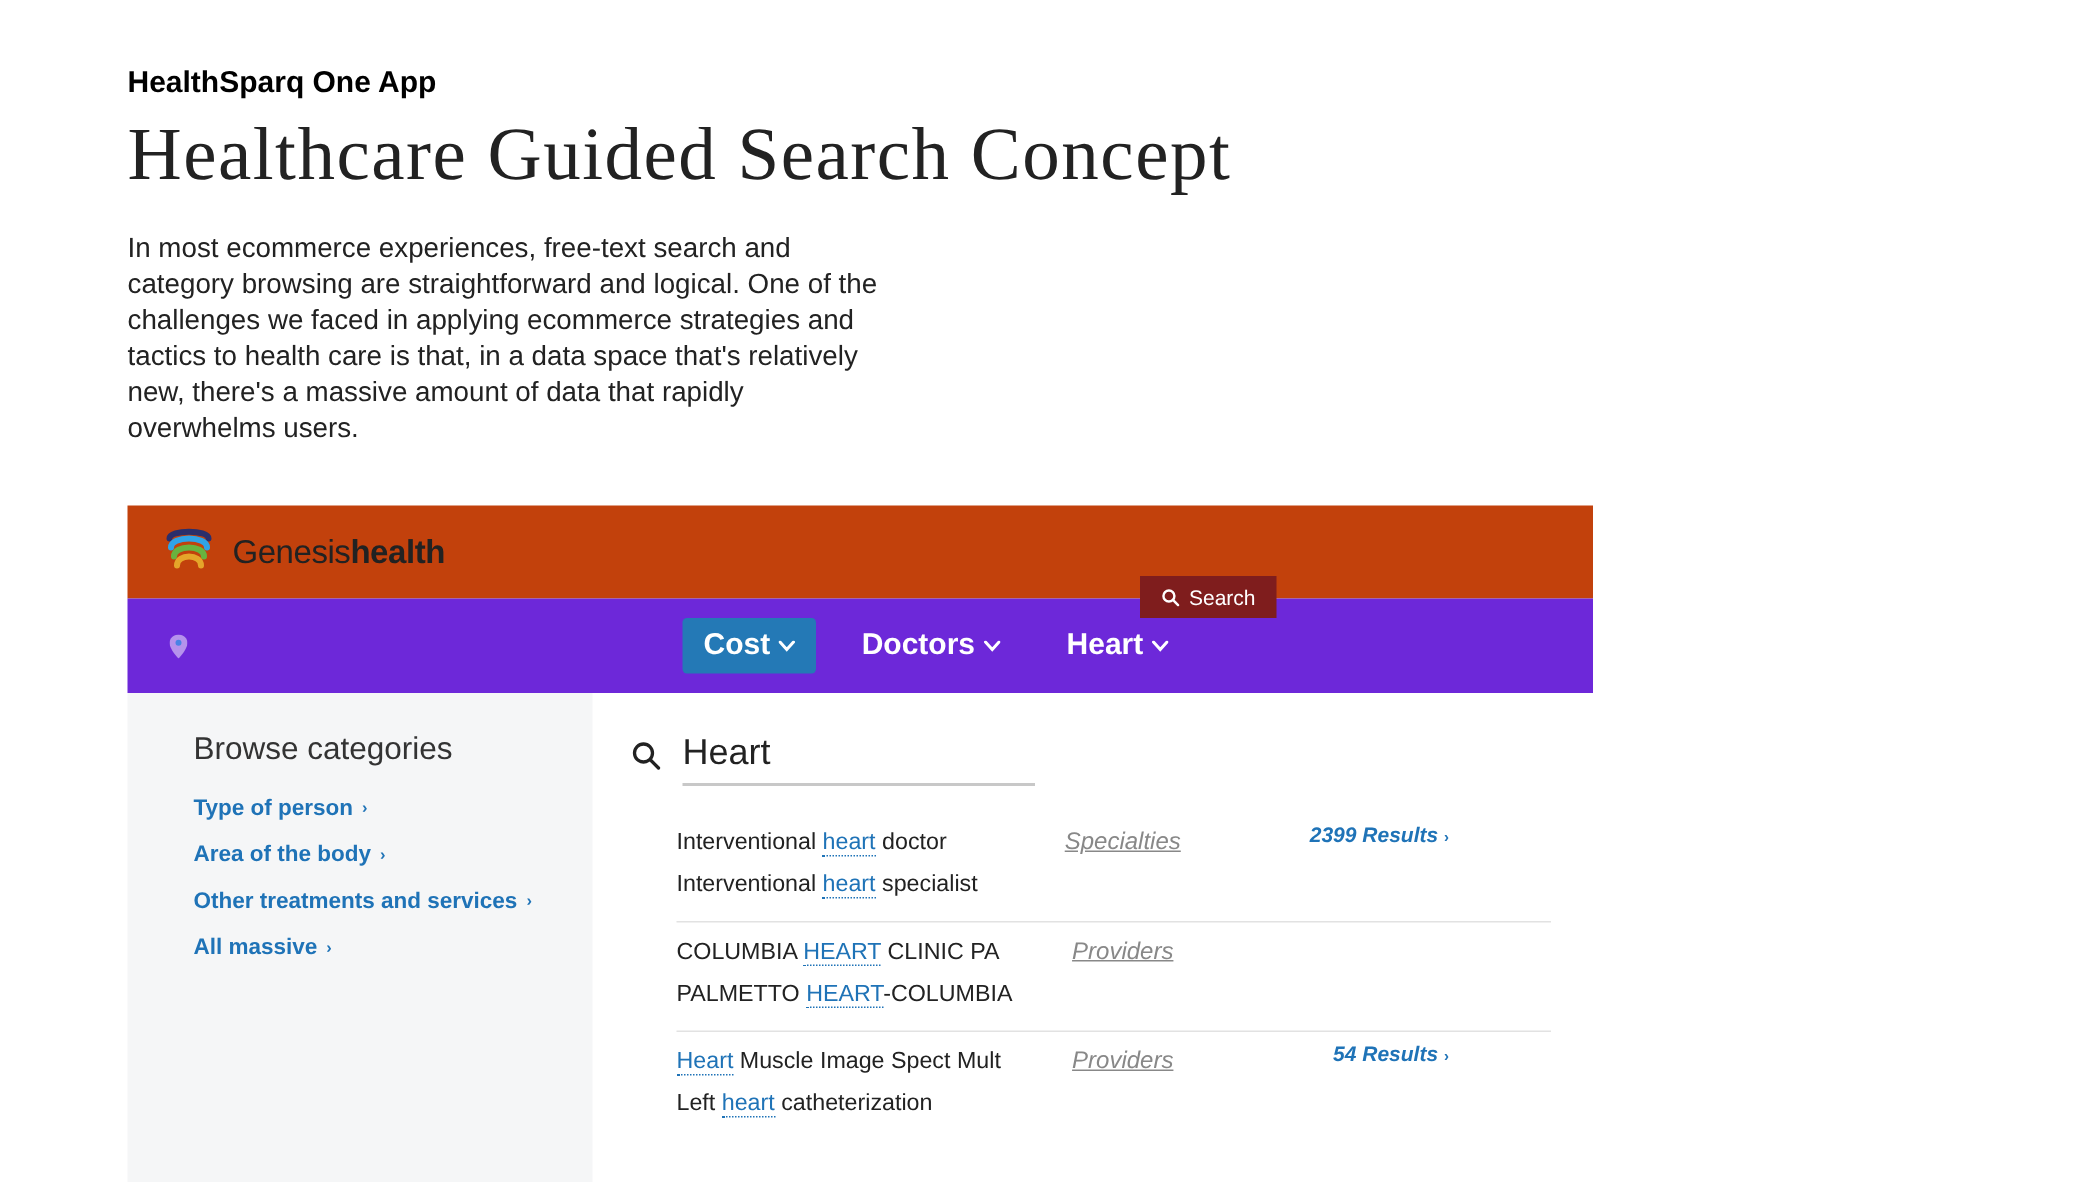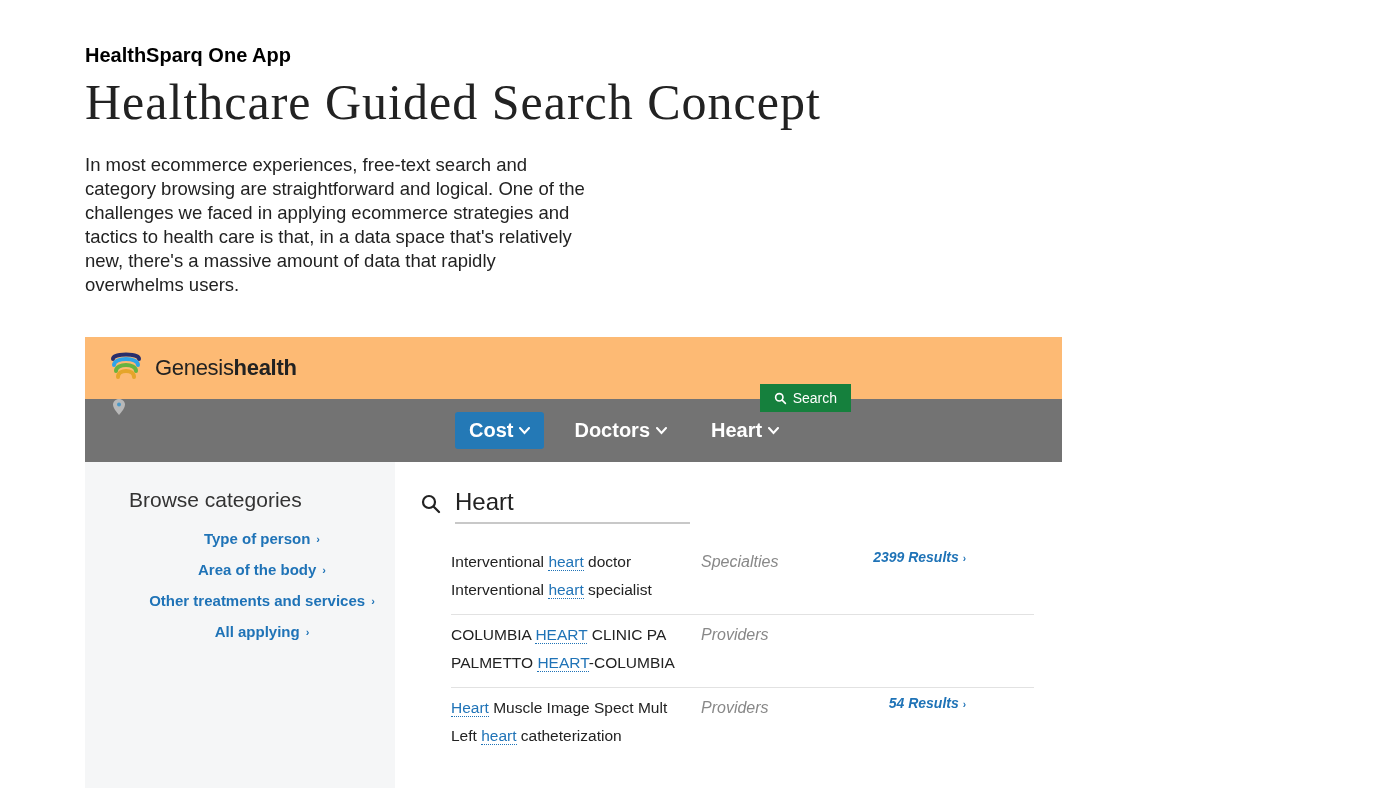--- a/index.html
+++ b/index.html
@@ -38,51 +38,52 @@
     color: #222;
   }
 
   .app-wrap { position: relative; width: 977px; }
 
   .brand-row {
     display: flex;
     align-items: center;
     gap: 12px;
     padding: 14px 0 14px 24px;
-    background: #fdba74;
+    background: #c2410c;
   }
   .brand-logo {
     width: 34px; height: 34px;
     display: flex; align-items: center; justify-content: center;
   }
   .brand-text {
     font-size: 22px;
     color: #222;
     letter-spacing: -0.3px;
   }
   .brand-text .bold { font-weight: 700; }
 
   .search-tab {
     position: absolute;
     right: 211px;
     top: 47px;
-    background: #15803d;
+    background: #7f1d1d;
     color: #fff;
     padding: 6px 14px;
     font-size: 14px;
     display: flex;
     align-items: center;
     gap: 6px;
     cursor: pointer;
   }
 
   .nav-bar {
-    background: #737373;
+    background: #6d28d9;
     height: 63px;
     display: flex;
+    align-items: center;
     padding: 0 28px;
   }
   .nav-pin { color: #fff; opacity: 0.7; font-size: 14px; }
   .nav-center {
     margin-left: 330px;
     display: flex;
     align-items: center;
     gap: 16px;
   }
   .nav-item {
@@ -116,21 +117,20 @@
   }
   .browse-link {
     display: flex;
     align-items: center;
     gap: 6px;
     color: #1f73b7;
     font-size: 15px;
     font-weight: 600;
     margin-bottom: 14px;
     cursor: pointer;
-    justify-content: center;
   }
   .browse-link .chev { color: #1f73b7; font-size: 11px; }
 
   .search-pane {
     flex: 1;
     padding: 22px 28px 30px 26px;
   }
   .search-input-row {
     display: flex;
     align-items: center;
@@ -167,22 +167,23 @@
   }
   .hl {
     color: #1f73b7;
     border-bottom: 1px dotted #1f73b7;
   }
   .group-label {
     flex: 0 0 95px;
     font-style: italic;
     color: #888;
     font-size: 16px;
-    text-align: left;
+    text-align: center;
     padding-top: 5px;
+    text-decoration: underline;
   }
   .group-count {
     flex: 1;
     text-align: right;
     padding-right: 68px;
   }
   .group-count a {
     color: #1f73b7;
     font-size: 14px;
     font-weight: 600;
@@ -272,21 +273,21 @@
             </div>
             <div class="browse-link">
               <span>Area of the body</span>
               <span class="chev">›</span>
             </div>
             <div class="browse-link">
               <span>Other treatments and services</span>
               <span class="chev">›</span>
             </div>
             <div class="browse-link">
-              <span>All applying</span>
+              <span>All massive</span>
               <span class="chev">›</span>
             </div>
           </div>
       </div>
       <div class="search-pane">
         <div class="search-input-row">
           <span class="mag">
             <svg width="20" height="20" viewBox="0 0 20 20">
               <circle cx="8" cy="8" r="6" stroke="#222" stroke-width="2.2" fill="none"></circle>
               <line x1="13" y1="13" x2="18" y2="18" stroke="#222" stroke-width="2.2" stroke-linecap="round"></line>

